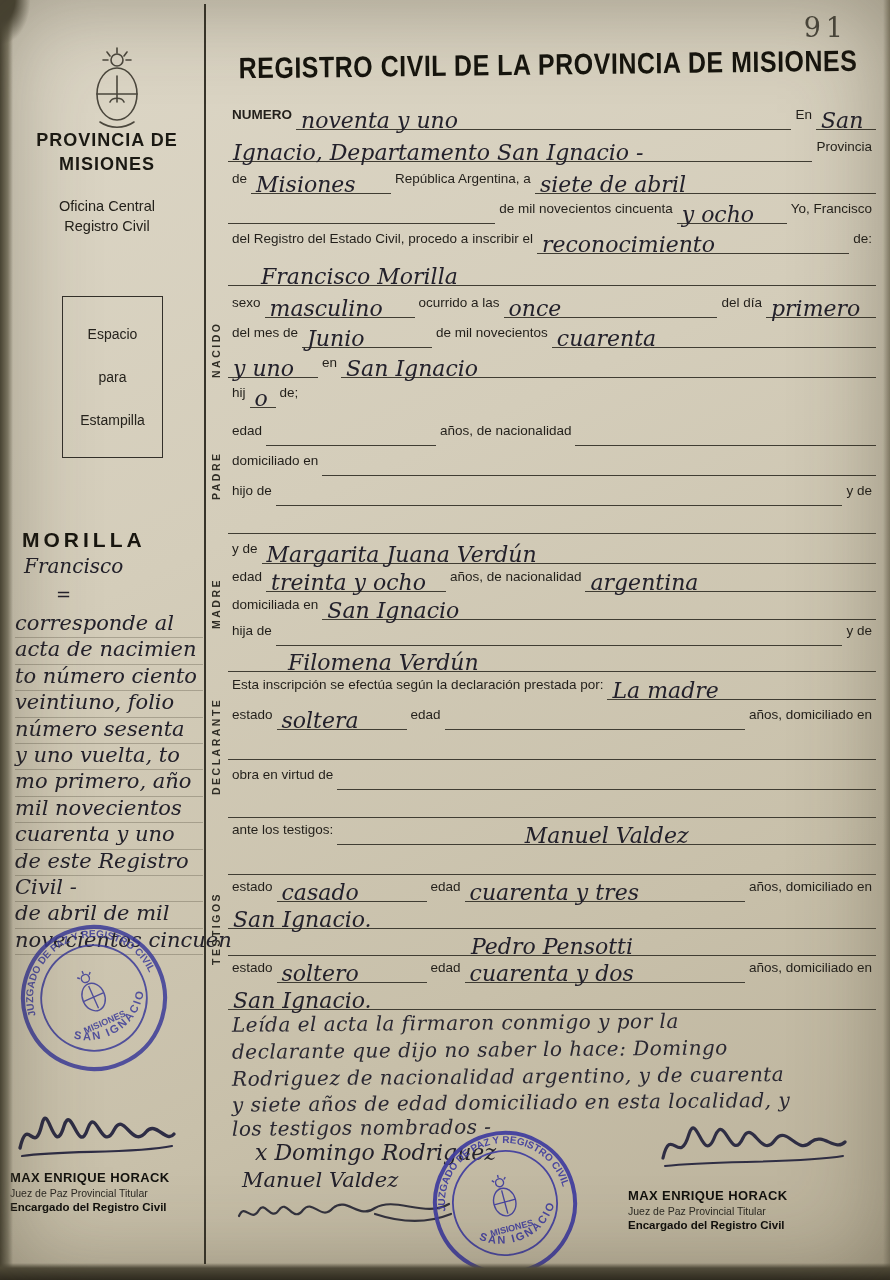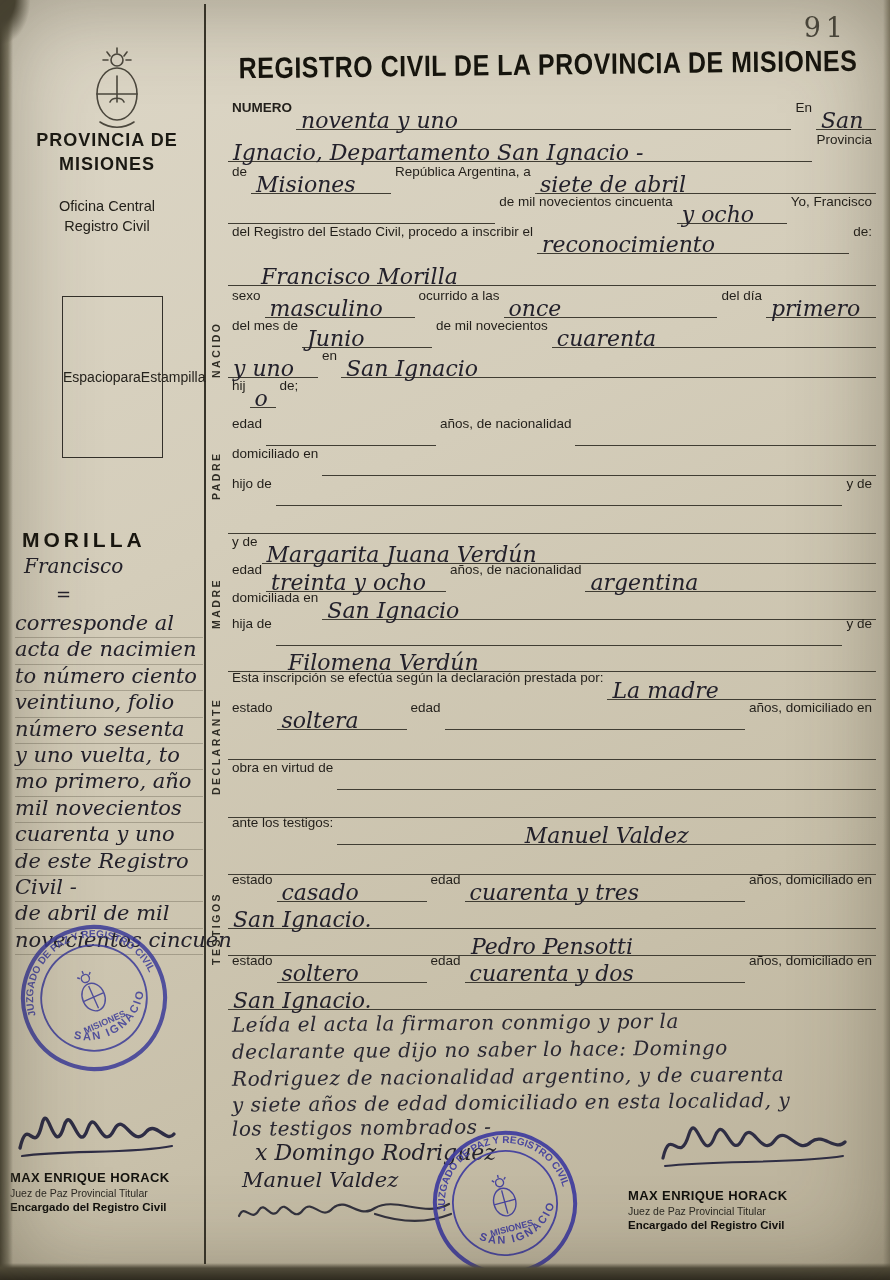--- a/index.html
+++ b/index.html
@@ -10,40 +10,40 @@
   .vignette{position:absolute;inset:0;box-shadow:inset 0 0 95px rgba(58,50,30,.42);pointer-events:none;z-index:60}
   .edge-left{position:absolute;left:0;top:0;bottom:0;width:13px;background:linear-gradient(90deg,#4c4838,#8a8470 60%,rgba(0,0,0,0));z-index:55}
   .edge-right{position:absolute;right:0;top:0;bottom:0;width:7px;background:linear-gradient(270deg,#918a75,rgba(0,0,0,0));z-index:55}
   .edge-bottom{position:absolute;left:0;right:0;bottom:0;height:17px;background:linear-gradient(0deg,#2c2920,#565140 70%,rgba(0,0,0,0));z-index:56}
   .corner-tl{position:absolute;left:0;top:0;width:30px;height:44px;background:radial-gradient(ellipse at 0 0,#4c4838 35%,rgba(0,0,0,0) 72%);z-index:56}
   .divider{position:absolute;left:204px;top:4px;bottom:16px;width:2px;background:#37342a}
   .pageno{position:absolute;right:42px;top:12px;font-family:"DejaVu Serif",serif;font-size:27px;color:#4b483e;letter-spacing:5px}
   .title{position:absolute;left:218px;right:12px;top:50px;text-align:center;font-weight:bold;font-size:25px;
     letter-spacing:.5px;color:#16140e;transform:scaleY(1.18) rotate(-.6deg)}
   
-  .fline{position:absolute;left:228px;right:14px;height:30px;display:flex;align-items:flex-start}
+  .fline{position:absolute;left:228px;right:14px;height:30px;display:flex;align-items:center}
   .pr{font-size:13.5px;color:#221f1a;white-space:nowrap;padding:0 4px 2px 4px}
   .hw{font-family:"DejaVu Serif",serif;font-style:italic;color:#23212b;white-space:nowrap;font-size:22px;line-height:1}
   .hw-lg{font-size:22px}
   .fill{flex:1 1 auto;align-self:stretch;display:flex;align-items:flex-end;border-bottom:1.3px solid #403d33;padding:0 5px;overflow:visible}
   .fill>.hw{position:relative;top:3px}
   .fill.center{justify-content:center}
   .spacer{flex:1 1 auto}
   .f2{flex:2 1 0}.f3{flex:3 1 0}
   .w26{flex:0 0 26px}.w60{flex:0 0 60px}.w90{flex:0 0 90px}.w110{flex:0 0 110px}
   .w130{flex:0 0 130px}.w140{flex:0 0 140px}.w150{flex:0 0 150px}.w170{flex:0 0 170px}.w180{flex:0 0 180px}
   .vlabel{position:absolute;left:206px;width:20px;writing-mode:vertical-rl;transform:rotate(180deg);
     display:flex;align-items:center;justify-content:center;font-size:10.5px;font-weight:bold;
     letter-spacing:2.5px;color:#2f2d25}
   
   .sb-center{position:absolute;left:14px;width:186px;text-align:center}
   .province{font-weight:bold;font-size:18px;letter-spacing:1px;color:#1b1913}
   .office{font-weight:normal;font-size:14.5px;color:#24211b}
   .stampbox{position:absolute;left:62px;top:296px;width:101px;height:162px;border:1.5px solid #33302a;
-    display:flex;justify-content:space-around;align-items:center;padding:16px 0;font-size:14px;color:#26231d}
+    display:flex;flex-direction:column;justify-content:space-around;align-items:center;padding:16px 0;font-size:14px;color:#26231d}
   .surname{position:absolute;left:22px;top:528px;font-weight:bold;font-size:21px;letter-spacing:4px;color:#181610}
   .note{position:absolute;left:15px;top:612px;width:188px;
     background:repeating-linear-gradient(180deg,rgba(0,0,0,0) 0 25.4px,rgba(60,55,40,.28) 25.4px 26.4px)}
   .note div{height:26.4px;line-height:26.4px}
   .note .hw{font-size:21px}
   .offblock{position:absolute;text-align:left;z-index:8}
   .offname{font-size:13px;font-weight:bold;letter-spacing:.4px;color:#13120e}
   .offtitle{font-size:10.5px;color:#2d2a24;margin-top:2px}
   .offtitle2{font-size:11.5px;font-weight:bold;color:#0f0e0b;margin-top:2px}
   

